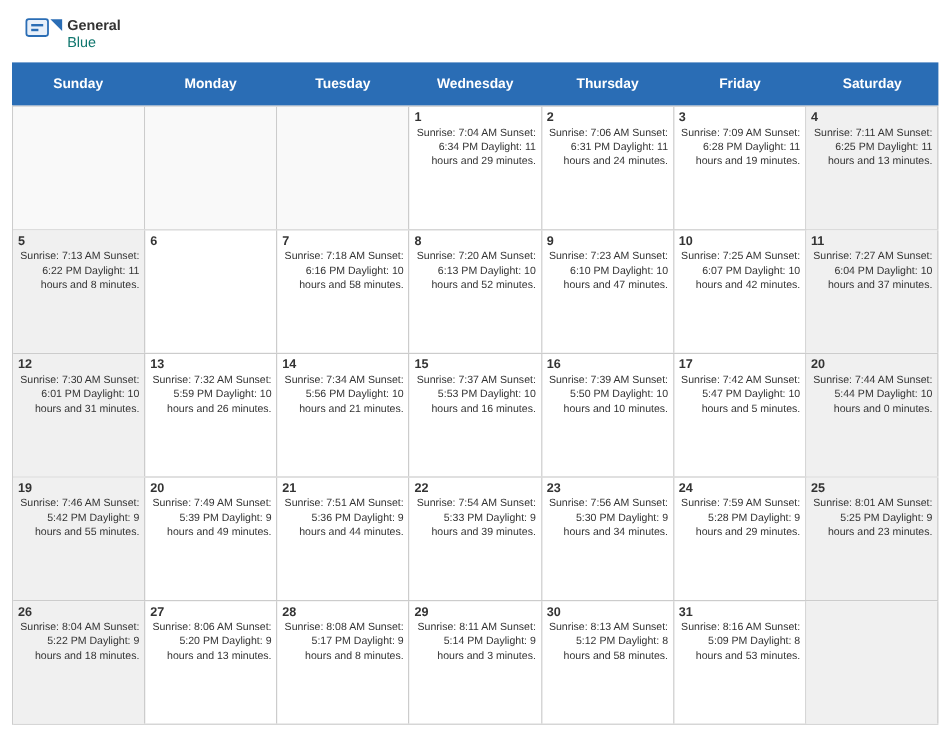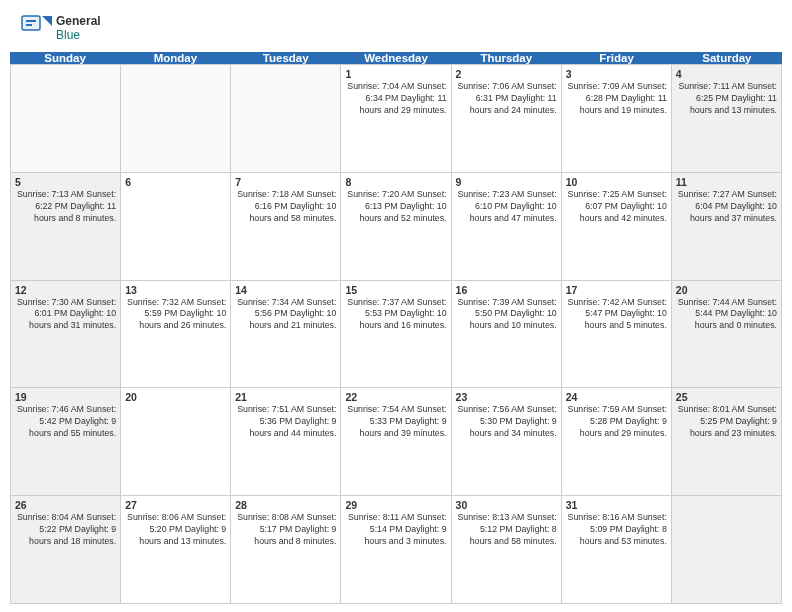--- a/index.html
+++ b/index.html
@@ -49,21 +49,21 @@
     .cal-header {
       display: grid;
       grid-template-columns: repeat(7, 1fr);
       background: #2a6db5;
     }
     .cal-header-cell {
       color: #fff;
       font-size: 11.5px;
       font-weight: bold;
       text-align: center;
-      padding: 0 2px;
+      padding: 12px 2px;
     }
     .cal-body {
       display: flex;
       flex-direction: column;
       flex: 1;
       border-left: 1px solid #ccc;
       border-top: 1px solid #ccc;
     }
     .cal-row {
       display: grid;
@@ -271,20 +271,24 @@
         <div class="cal-row">
           <div class="cal-cell shaded">
             <div class="day-number">19</div>
             <div class="cell-text">Sunrise: 7:46 AM
 Sunset: 5:42 PM
 Daylight: 9 hours
 and 55 minutes.</div>
           </div>
           <div class="cal-cell">
             <div class="day-number">20</div>
+            <div class="cell-text">Sunrise: 7:49 AM
+Sunset: 5:39 PM
+Daylight: 9 hours
+and 49 minutes.</div>
           </div>
           <div class="cal-cell">
             <div class="day-number">21</div>
             <div class="cell-text">Sunrise: 7:51 AM
 Sunset: 5:36 PM
 Daylight: 9 hours
 and 44 minutes.</div>
           </div>
           <div class="cal-cell">
             <div class="day-number">22</div>

